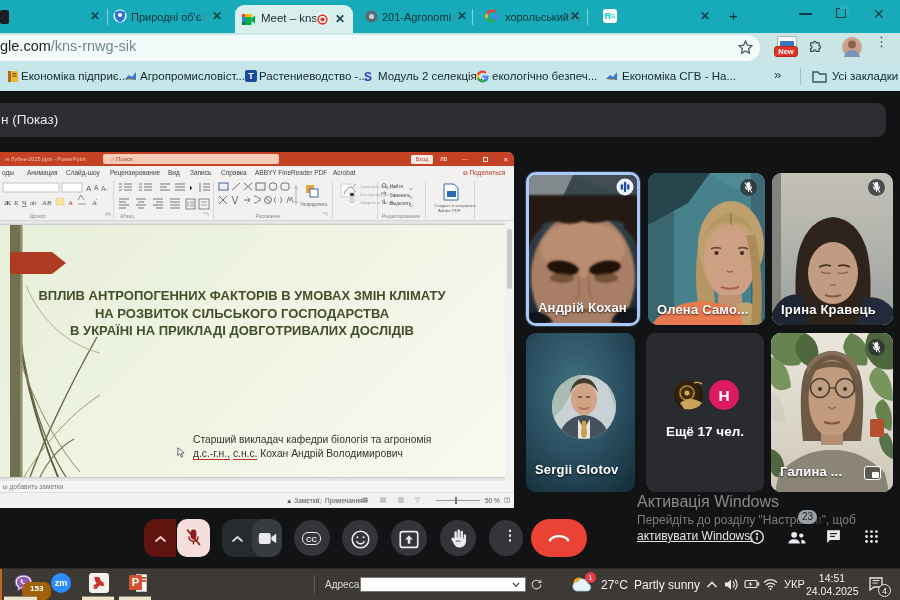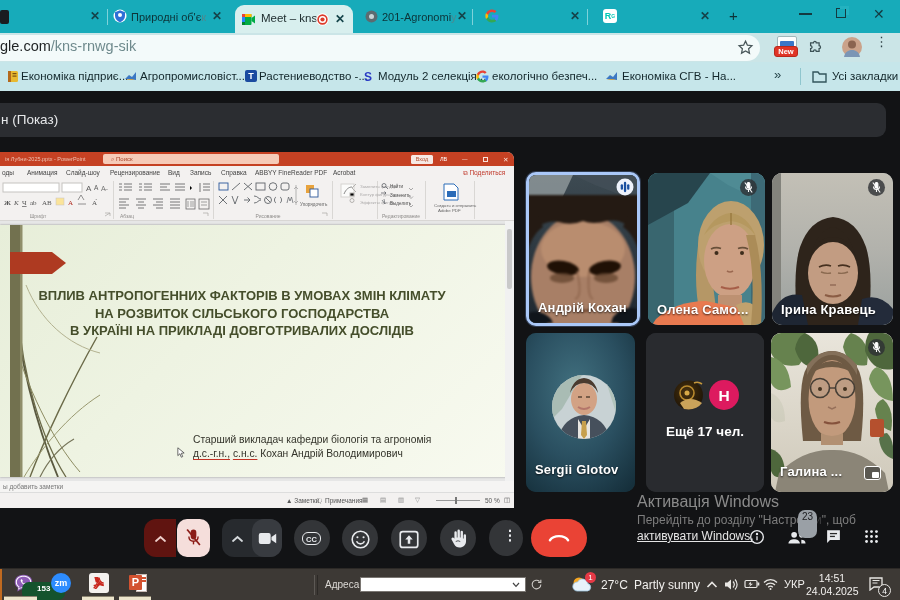--- a/index.html
+++ b/index.html
@@ -89,20 +89,21 @@
     <div class="tab" style="left:382px;">201-Agronomi<span style="color:#4d888f">y</span></div>
     <div class="tabx abs" style="left:457px;top:9px;">✕</div>
     <div class="tabsep" style="left:472px;"></div>
 
     <svg class="abs" style="left:485px;top:9px;" width="14" height="14" viewBox="0 0 24 24">
         <path fill="#4285F4" d="M23 12.3c0-.8-.1-1.6-.2-2.3H12v4.5h6.2c-.3 1.4-1.1 2.6-2.3 3.4v2.8h3.7c2.2-2 3.4-5 3.4-8.4z"></path>
         <path fill="#34A853" d="M12 23c3.1 0 5.7-1 7.6-2.8l-3.7-2.8c-1 .7-2.3 1.1-3.9 1.1-3 0-5.5-2-6.4-4.7H1.8v2.9C3.7 20.5 7.6 23 12 23z"></path>
         <path fill="#FBBC05" d="M5.6 13.8c-.2-.7-.4-1.4-.4-2.1s.1-1.5.4-2.1V6.7H1.8C1 8.3.6 10.1.6 12s.4 3.7 1.2 5.3l3.8-3.5z"></path>
         <path fill="#EA4335" d="M12 5.3c1.7 0 3.2.6 4.4 1.7L19.6 4C17.7 2.2 15.1 1 12 1 7.6 1 3.7 3.5 1.8 7.2l3.8 2.9C6.5 7.3 9 5.3 12 5.3z"></path>
       </svg>
+    <div class="tab" style="left:505px;">хорольський <span style="color:#4d888f">бе</span></div>
     <div class="tabx abs" style="left:570px;top:9px;">✕</div>
     <div class="tabsep" style="left:587px;"></div>
 
     <div class="abs" style="left:603px;top:9px;width:14px;height:14px;background:#fff;border-radius:3px;color:#00c9b7;font-size:9px;font-weight:bold;text-align:center;line-height:14px;">R<span style="font-size:5px;vertical-align:top;">G</span></div>
     <div class="tabx abs" style="left:700px;top:9px;">✕</div>
     <div class="abs" style="left:729px;top:7px;color:#0c3338;font-size:15px;font-weight:400;">+</div>
 
     <div class="abs" style="left:799px;top:13px;width:13px;height:2px;background:#143a40;"></div>
     <div class="abs" style="left:836px;top:8px;width:10px;height:10px;border:1.6px solid #143a40;"></div>
     <div class="abs" style="left:840px;top:6px;width:9px;height:3px;background:#24b2c0;"></div>
@@ -573,21 +574,21 @@
         <circle cx="12" cy="12" r="9.5"></circle>
         <line x1="12" y1="11" x2="12" y2="17"></line>
         <circle cx="12" cy="7.5" r="0.8" fill="#e8eaed"></circle>
       </svg>
     <svg class="abs" style="left:787px;top:438px;" width="20" height="16" viewBox="0 0 28 22" fill="#e8eaed">
         <circle cx="10" cy="8" r="4"></circle>
         <path d="M2 20c0-4 4-6 8-6s8 2 8 6z"></path>
         <circle cx="20" cy="9" r="3"></circle>
         <path d="M20 15c3 0 6 1.5 6 5h-6z"></path>
       </svg>
-    <div class="abs" style="left:798px;top:419px;width:19px;height:28px;background:#9aa0a6;border-radius:7px;color:#202124;font-size:10px;text-align:center;line-height:14px;">23</div>
+    <div class="abs" style="left:798px;top:419px;width:19px;height:14px;background:#9aa0a6;border-radius:7px;color:#202124;font-size:10px;text-align:center;line-height:14px;">23</div>
     <svg class="abs" style="left:825px;top:437px;" width="17" height="17" viewBox="0 0 24 24" fill="#e8eaed">
         <path d="M3 3h18v14H7l-4 4z"></path>
         <rect x="7" y="7" width="10" height="1.8" fill="#2a2a2a"></rect>
         <rect x="7" y="11" width="7" height="1.8" fill="#2a2a2a"></rect>
       </svg>
     <svg class="abs" style="left:863px;top:437px;" width="17" height="17" viewBox="0 0 24 24" fill="#e8eaed">
         <g>
           <circle cx="5" cy="5" r="2"></circle>
           <circle cx="12" cy="5" r="2"></circle>
           <circle cx="19" cy="5" r="2"></circle>
@@ -650,21 +651,21 @@
   </div>
   <div id="taskbar">
     <div class="abs" style="left:0;top:0;width:2px;height:32px;background:#c06a20;"></div>
 
     <svg class="abs" style="left:13px;top:4px;" width="21" height="21" viewBox="0 0 24 24">
         <path d="M12 2C6 2 2 5.5 2 10.5c0 2.8 1.4 5 3.6 6.4L5 21l4.4-2.4c.8.2 1.7.3 2.6.3 6 0 10-3.5 10-8.5S18 2 12 2z" fill="#8f5db7"></path>
         <path d="M12 3.2c-5.3 0-8.8 3-8.8 7.3 0 2.4 1.2 4.4 3.2 5.6l-.5 3 3.3-1.9c.9.3 1.8.4 2.8.4 5.3 0 8.8-3 8.8-7.3S17.3 3.2 12 3.2z" fill="#fff"></path>
         <path d="M12 4.4c-4.6 0-7.6 2.5-7.6 6.1 0 2.1 1.1 3.8 2.9 4.9l-.4 2.3 2.6-1.5c.8.2 1.6.3 2.5.3 4.6 0 7.6-2.5 7.6-6.1s-3-6-7.6-6z" fill="#8f5db7"></path>
         <path d="M9.6 7.1c.3-.1.5 0 .7.3l.8 1.2c.2.3.1.6-.1.8l-.5.5c.3.9 1.2 1.8 2.1 2.1l.5-.5c.2-.2.5-.3.8-.1l1.2.8c.3.2.4.4.3.7-.2.6-.8 1.1-1.5 1-2.4-.3-4.9-2.8-5.2-5.2-.1-.7.4-1.4.9-1.6z" fill="#fff"></path>
       </svg>
-    <div class="abs" style="left:22px;top:13px;min-width:12px;height:18px;padding:0 15px;background:#14532d;border-radius:7px;color:#fff;font-size:8px;font-weight:bold;text-align:center;line-height:13px;">153</div>
+    <div class="abs" style="left:22px;top:13px;min-width:12px;height:18px;padding:0 8px;background:#a16207;border-radius:7px;color:#fff;font-size:8px;font-weight:bold;text-align:center;line-height:13px;">153</div>
 
     <div class="abs" style="left:51px;top:4px;width:20px;height:20px;border-radius:50%;background:#2d8cff;color:#fff;font-size:9px;font-weight:bold;text-align:center;line-height:20px;">zm</div>
 
     <div class="abs" style="left:89px;top:4px;width:20px;height:20px;border-radius:3px;background:#f4f1ee;"></div>
     <svg class="abs" style="left:91px;top:6px;" width="16" height="16" viewBox="0 0 24 24">
         <path d="M5 3h6c0 6 4 10 8 10v3c-2 0-4-.5-5.5-1.5C12 16 10.5 18 8 21H5c3-3.5 5-6.5 6-10-1 .5-3 .5-4 0z" fill="#c9281e" transform="rotate(0 12 12)"></path>
         <path d="M12 4c1 5 4 8 7 8M12 4c-1 5-4 12-8 16M4 16c5-2 11-2 15 0" stroke="#c9281e" stroke-width="2" fill="none"></path>
       </svg>
 
     <div class="abs" style="left:136px;top:5px;width:11px;height:18px;background:#fff;border:1px solid #c8baB4;"></div>

